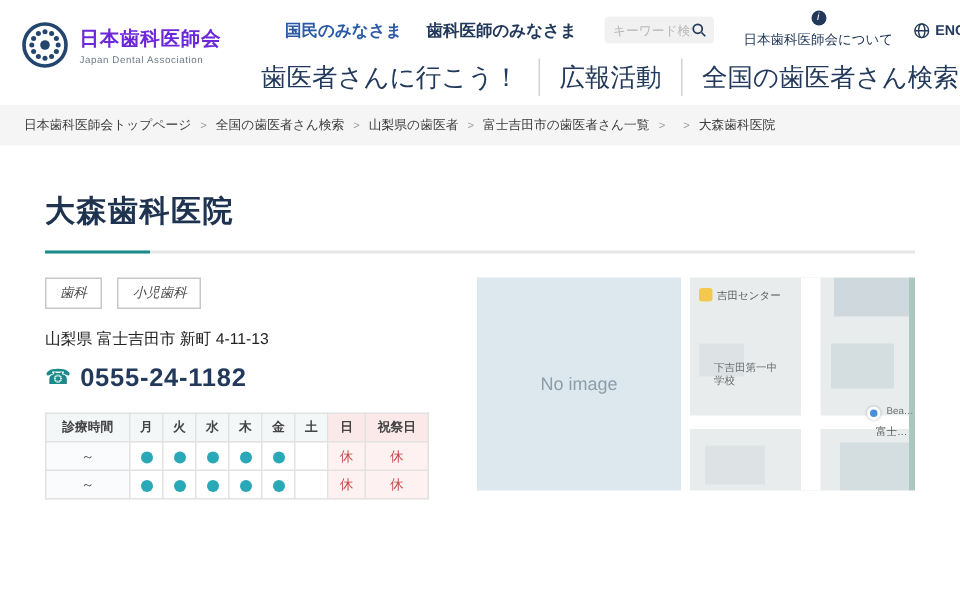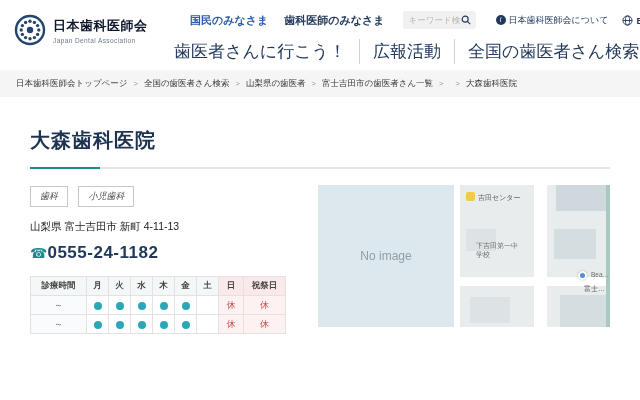--- a/index.html
+++ b/index.html
@@ -2,33 +2,33 @@
 <html><head>
 <meta charset="utf-8">
 <style>
   * { margin:0; padding:0; box-sizing:border-box; }
   html,body { width:640px; height:400px; overflow:hidden; background:#fff;
     font-family:"Liberation Sans","DejaVu Sans",sans-serif; color:#22395b; }
 
   
   header { display:flex; align-items:flex-start; padding:10px 0 8px 14px; height:70px; background:#fff; }
   .logo { display:flex; align-items:center; gap:7px; width:150px; flex-shrink:0; cursor:pointer; margin-top:4px; }
-  .logo-title { font-size:13px; font-weight:bold; color:#0f172a; letter-spacing:0.5px; white-space:nowrap; }
+  .logo-title { font-size:13px; font-weight:bold; color:#6d28d9; letter-spacing:0.5px; white-space:nowrap; }
   .logo-sub { font-size:6.5px; color:#6d7a87; letter-spacing:0.4px; margin-top:2px; }
   .header-main { flex:1; margin-left:10px; }
   .header-top { display:flex; align-items:center; height:20px; }
   .aud-link { font-size:11px; font-weight:bold; text-decoration:none; cursor:pointer; white-space:nowrap;padding-left:16px; }
   .aud-1 { color:#2b5aa7; }
   .aud-2 { color:#22395b; }
   .search-box { margin-left:18px; display:flex; align-items:center; background:#f1f1f2; border-radius:3px; height:18px; padding:0 5px 0 6px; }
   .search-box input { border:0; background:transparent; width:52px; font-size:8.5px; outline:none; color:#333;
     font-family:"Liberation Sans","DejaVu Sans",sans-serif; }
   .search-box input::placeholder { color:#b8b8b8; }
   .util-link { display:flex; align-items:center; gap:3px; font-size:9px; color:#22395b; text-decoration:none; cursor:pointer; white-space:nowrap; }
-  .about-link { margin-left:20px; }
+  .about-link { margin-left:20px;flex-direction:column; }
   .english-link { margin-left:14px; font-weight:bold; font-size:9.5px; }
   .info-icon { width:10px; height:10px; border-radius:50%; background:#22395b; color:#fff; font-size:7px; line-height:10px;
     text-align:center; display:inline-block; font-style:italic; }
   .info-icon::before { content:"i"; }
   .header-nav { display:flex; align-items:center; margin-top:9px; }
   .main-nav-link { font-size:17px; color:#22395b; text-decoration:none; cursor:pointer; padding:1px 13px; white-space:nowrap; }
   .main-nav-link:first-child { padding-left:0; }
   .main-nav-link + .main-nav-link { border-left:1px solid #d2d2d2; }
   .members-btn { margin-left:auto; margin-right:22px; background:#1a8a8a; color:#fff; border:none; border-radius:3px;
     height:22px; padding:0 12px; font-size:10px; display:flex; align-items:center; gap:5px; cursor:pointer;
@@ -43,21 +43,21 @@
   
   main { padding:18px 30px 0; }
   h1 { font-size:20px; font-weight:bold; color:#1e3350; letter-spacing:1px; margin-top:12px; }
   .title-underline { margin-top:13px; height:2px; background:#e6e6e6; position:relative; }
   .title-underline::before { content:""; position:absolute; left:0; top:0; width:70px; height:2px; background:#1a8a8a; }
 
   .content-cols { display:flex; margin-top:16px; }
   .clinic-info { width:274px; flex-shrink:0; }
   .tag { display:inline-block; border:1px solid #c8c8c8; color:#4a4a4a; font-size:9px; padding:3px 9px; margin-right:6px; background:#fff;font-style:italic; }
   .address { margin-top:13px; font-size:10.5px; color:#222; }
-  .phone-row { margin-top:9px; display:flex; align-items:center; }
+  .phone-row { margin-top:9px; display:flex; align-items:center; gap:6px; }
   .phone-icon::before { content:"☎"; color:#1a8a8a; font-size:14px; }
   .phone-number { font-size:17px; font-weight:bold; color:#22395b; letter-spacing:0.5px; }
 
   table { margin-top:13px; border-collapse:collapse; font-size:9px; }
   th,td { border:1px solid #e2e2e2; text-align:center; height:19px; padding:0; }
   th { background:#f3f7f8; font-weight:bold; color:#444; font-size:8.5px; }
   th.time { width:56px; }
   th.day { width:22px; }
   th.sun { width:25px; }
   th.hol { width:42px; }

